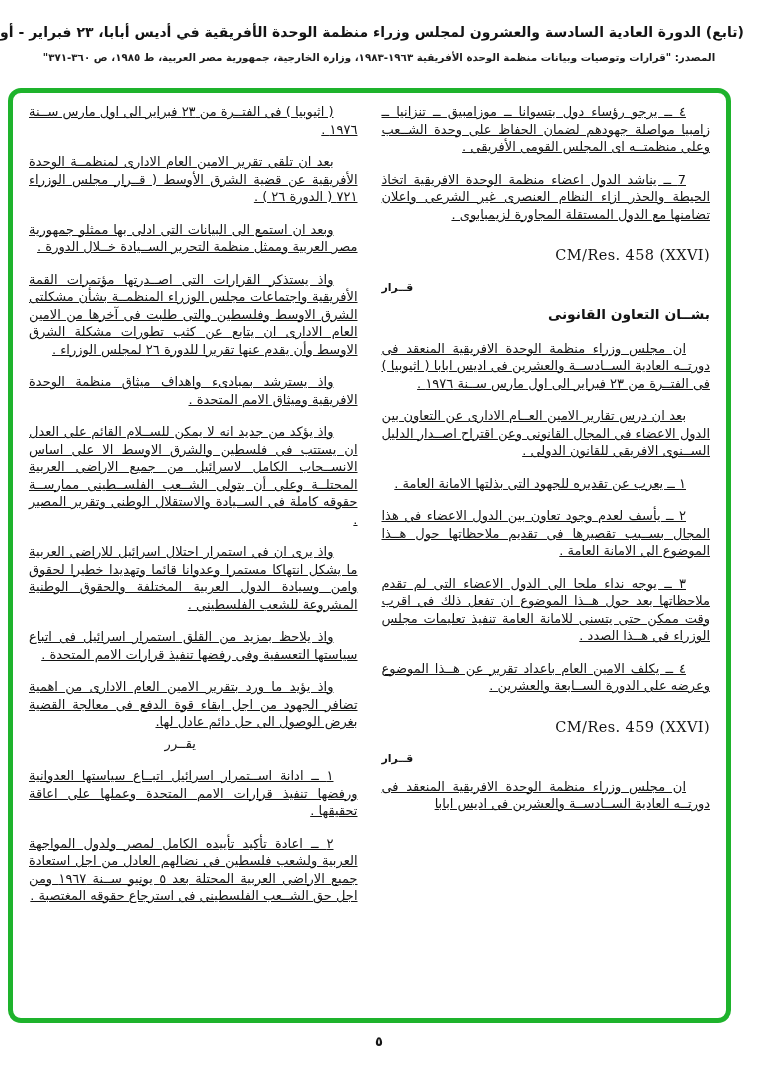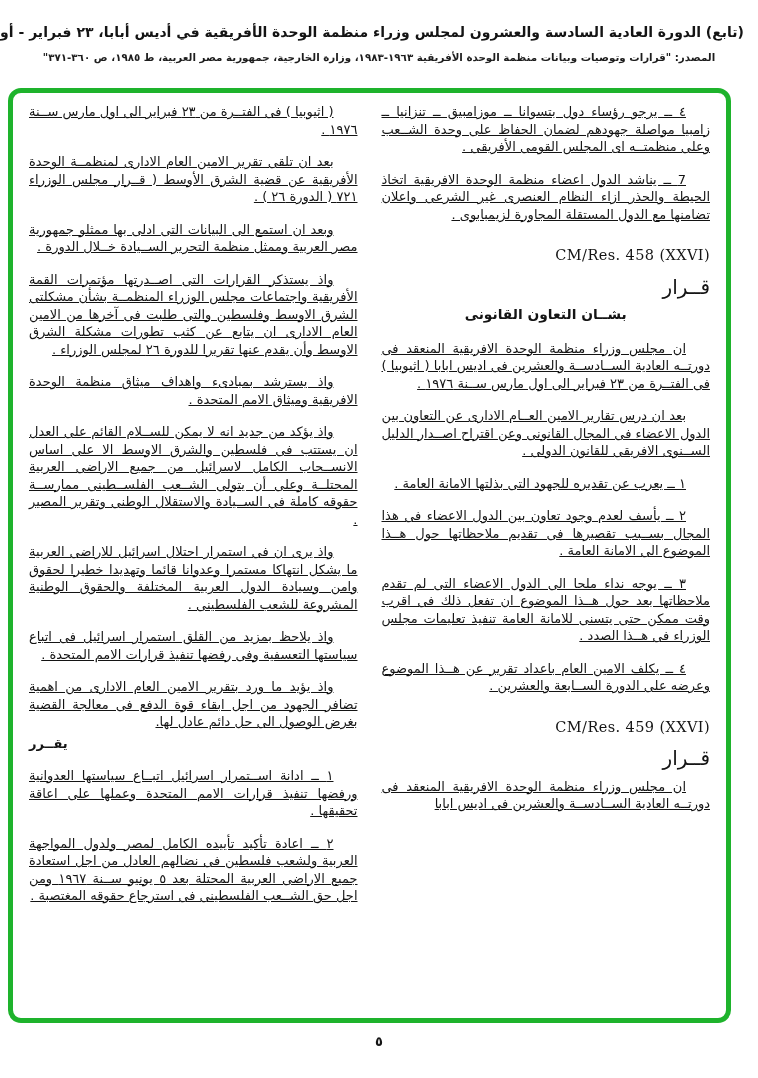--- a/index.html
+++ b/index.html
@@ -78,36 +78,35 @@
   .para.code {
     direction: ltr;
     text-align: right;
     font-family: "DejaVu Serif", serif;
     font-size: 14.5px;
     letter-spacing: 0.4px;
     margin: 24px 0 14px 0;
     text-indent: 0;
   }
   .para.title {
-    text-align: right;
-    font-weight: normal;
-    font-size: 20px;
+    text-align: left;
+    font-weight: bold;
+    font-size: 11px;
     margin: 2px 0 10px 0;
   }
   .para.subtitle {
-    text-align: center;
+    text-align: right;
     font-weight: bold;
     font-size: 13.8px;
     margin: 0 0 16px 0;
   }
   .para.decree {
-    text-align: left;
+    text-align: center;
     text-indent: 26px;
     margin: -11px 0 15px 0;
-    font-weight: bold;
   }
   
   .page-number {
     position: absolute;
     top: 1034px;
     left: 0;
     width: 100%;
     text-align: center;
     font-size: 13px;
     font-weight: bold;

